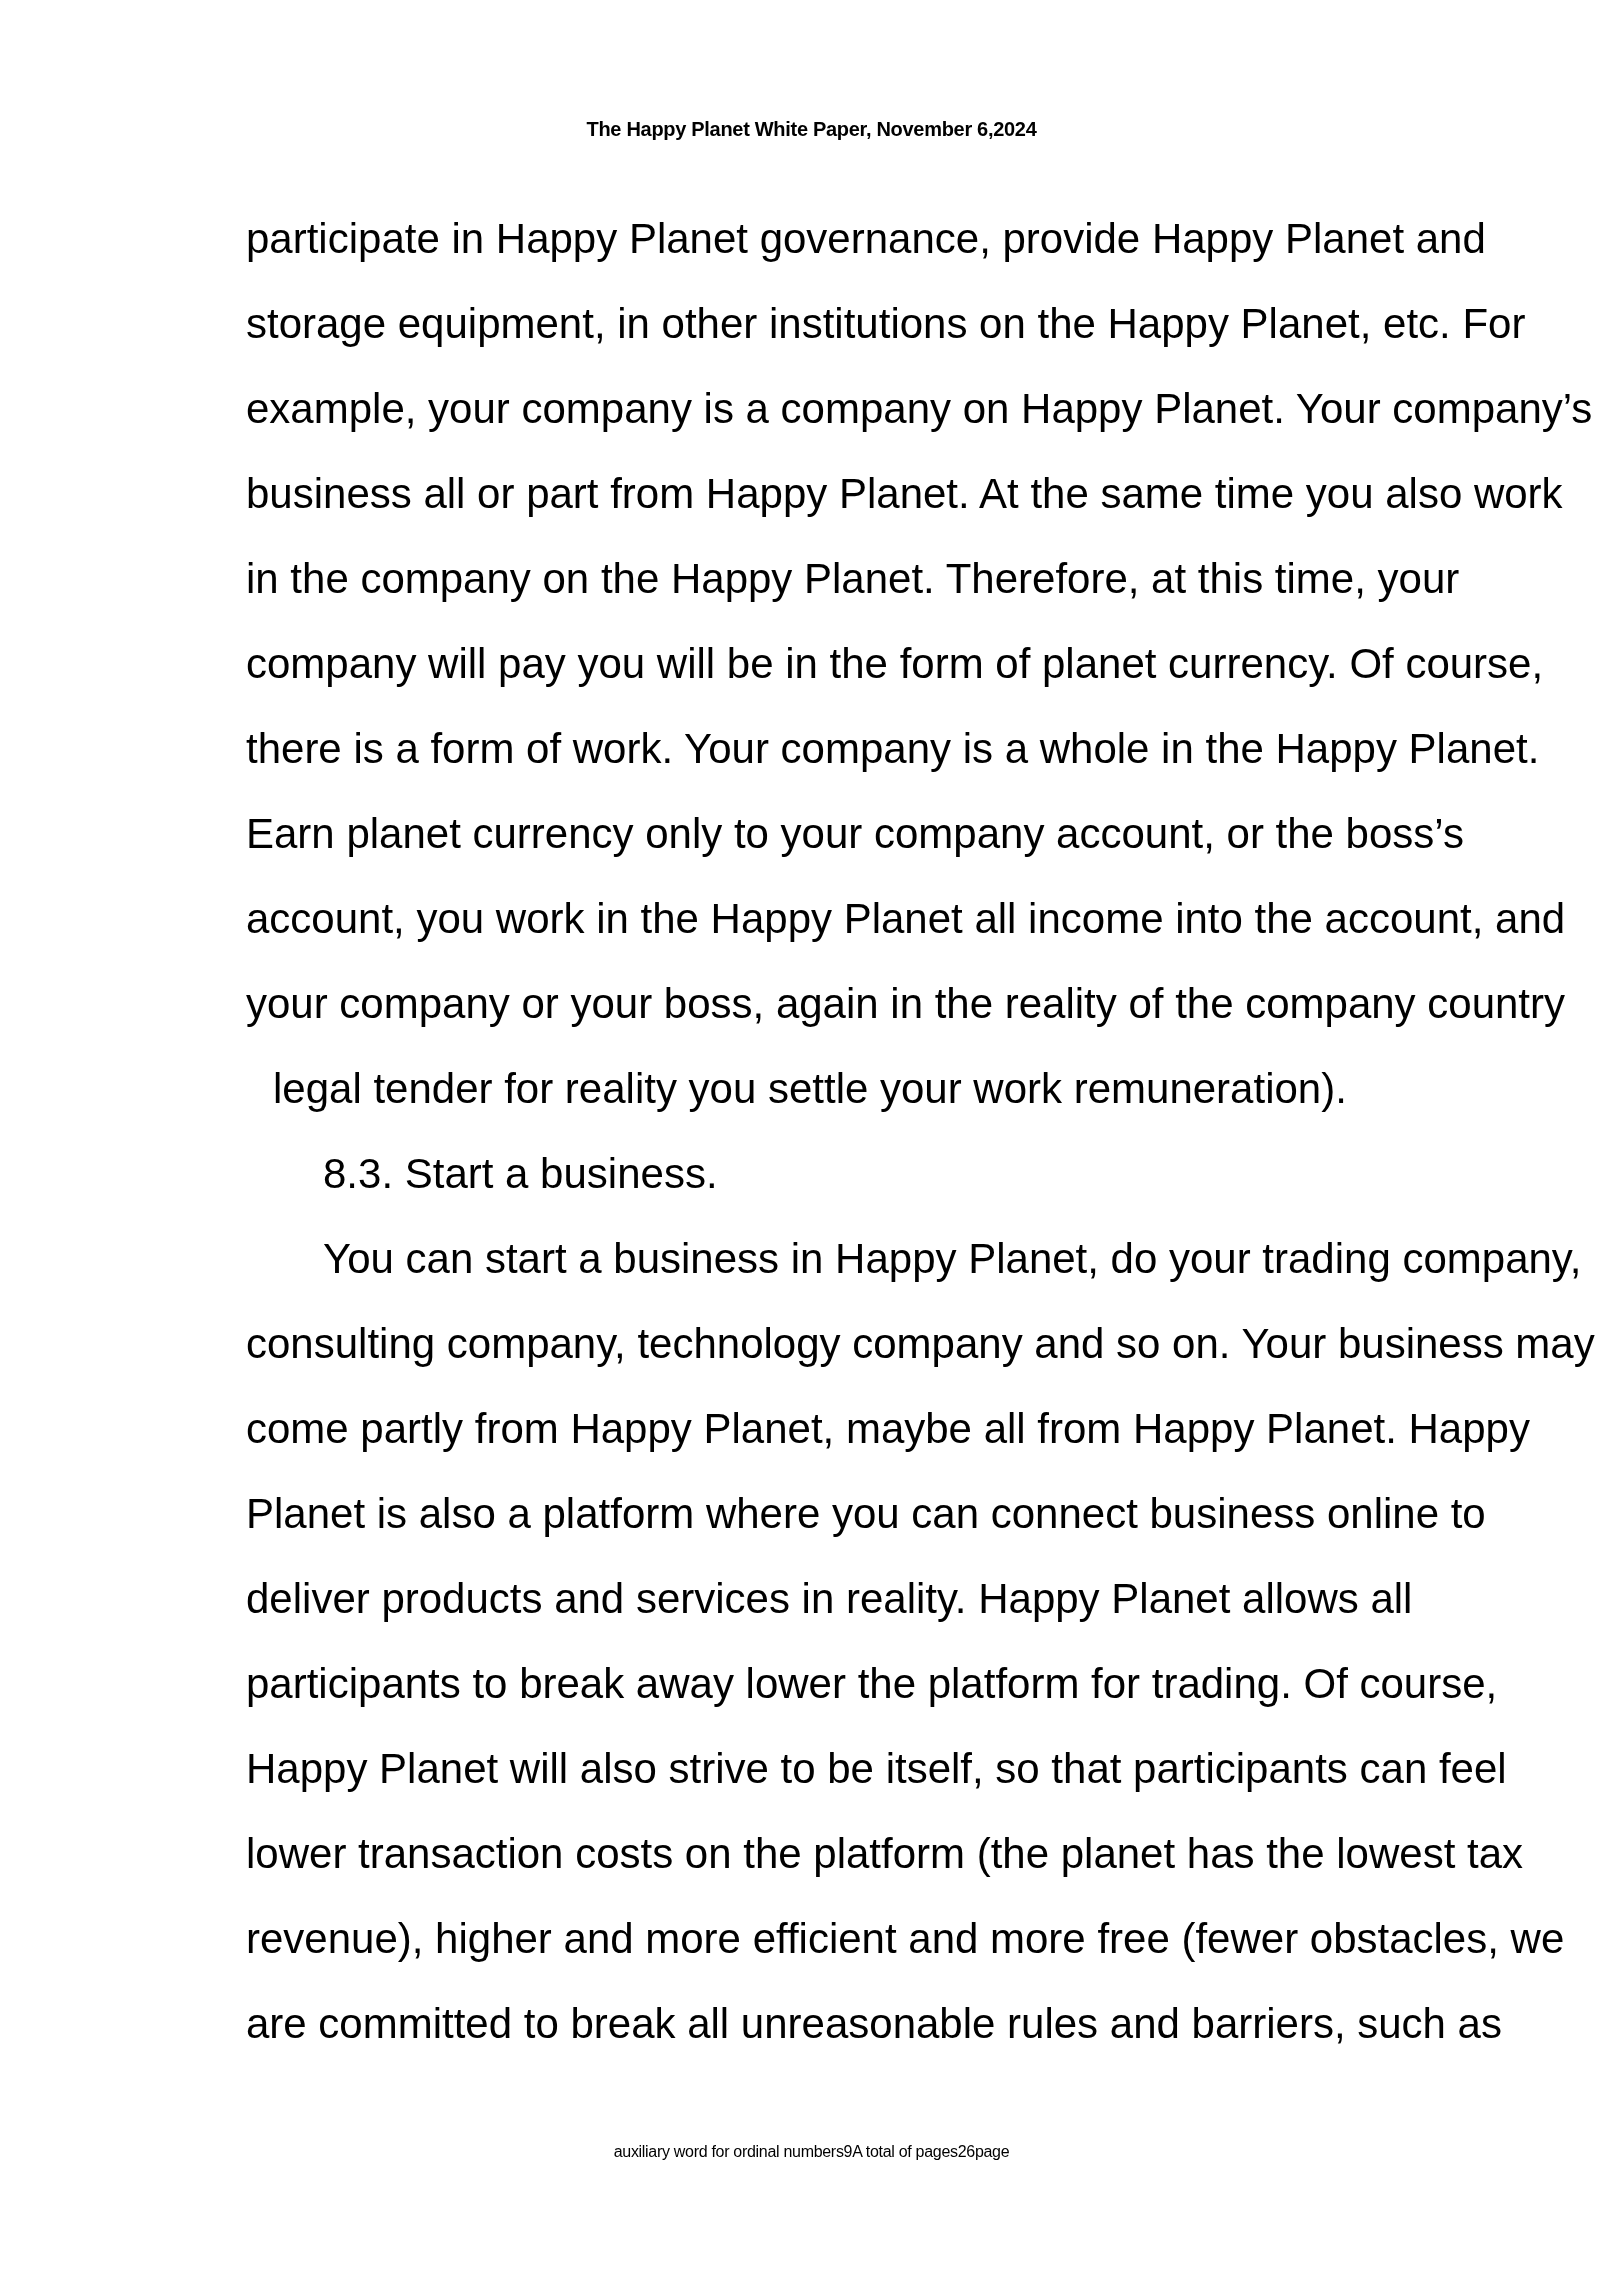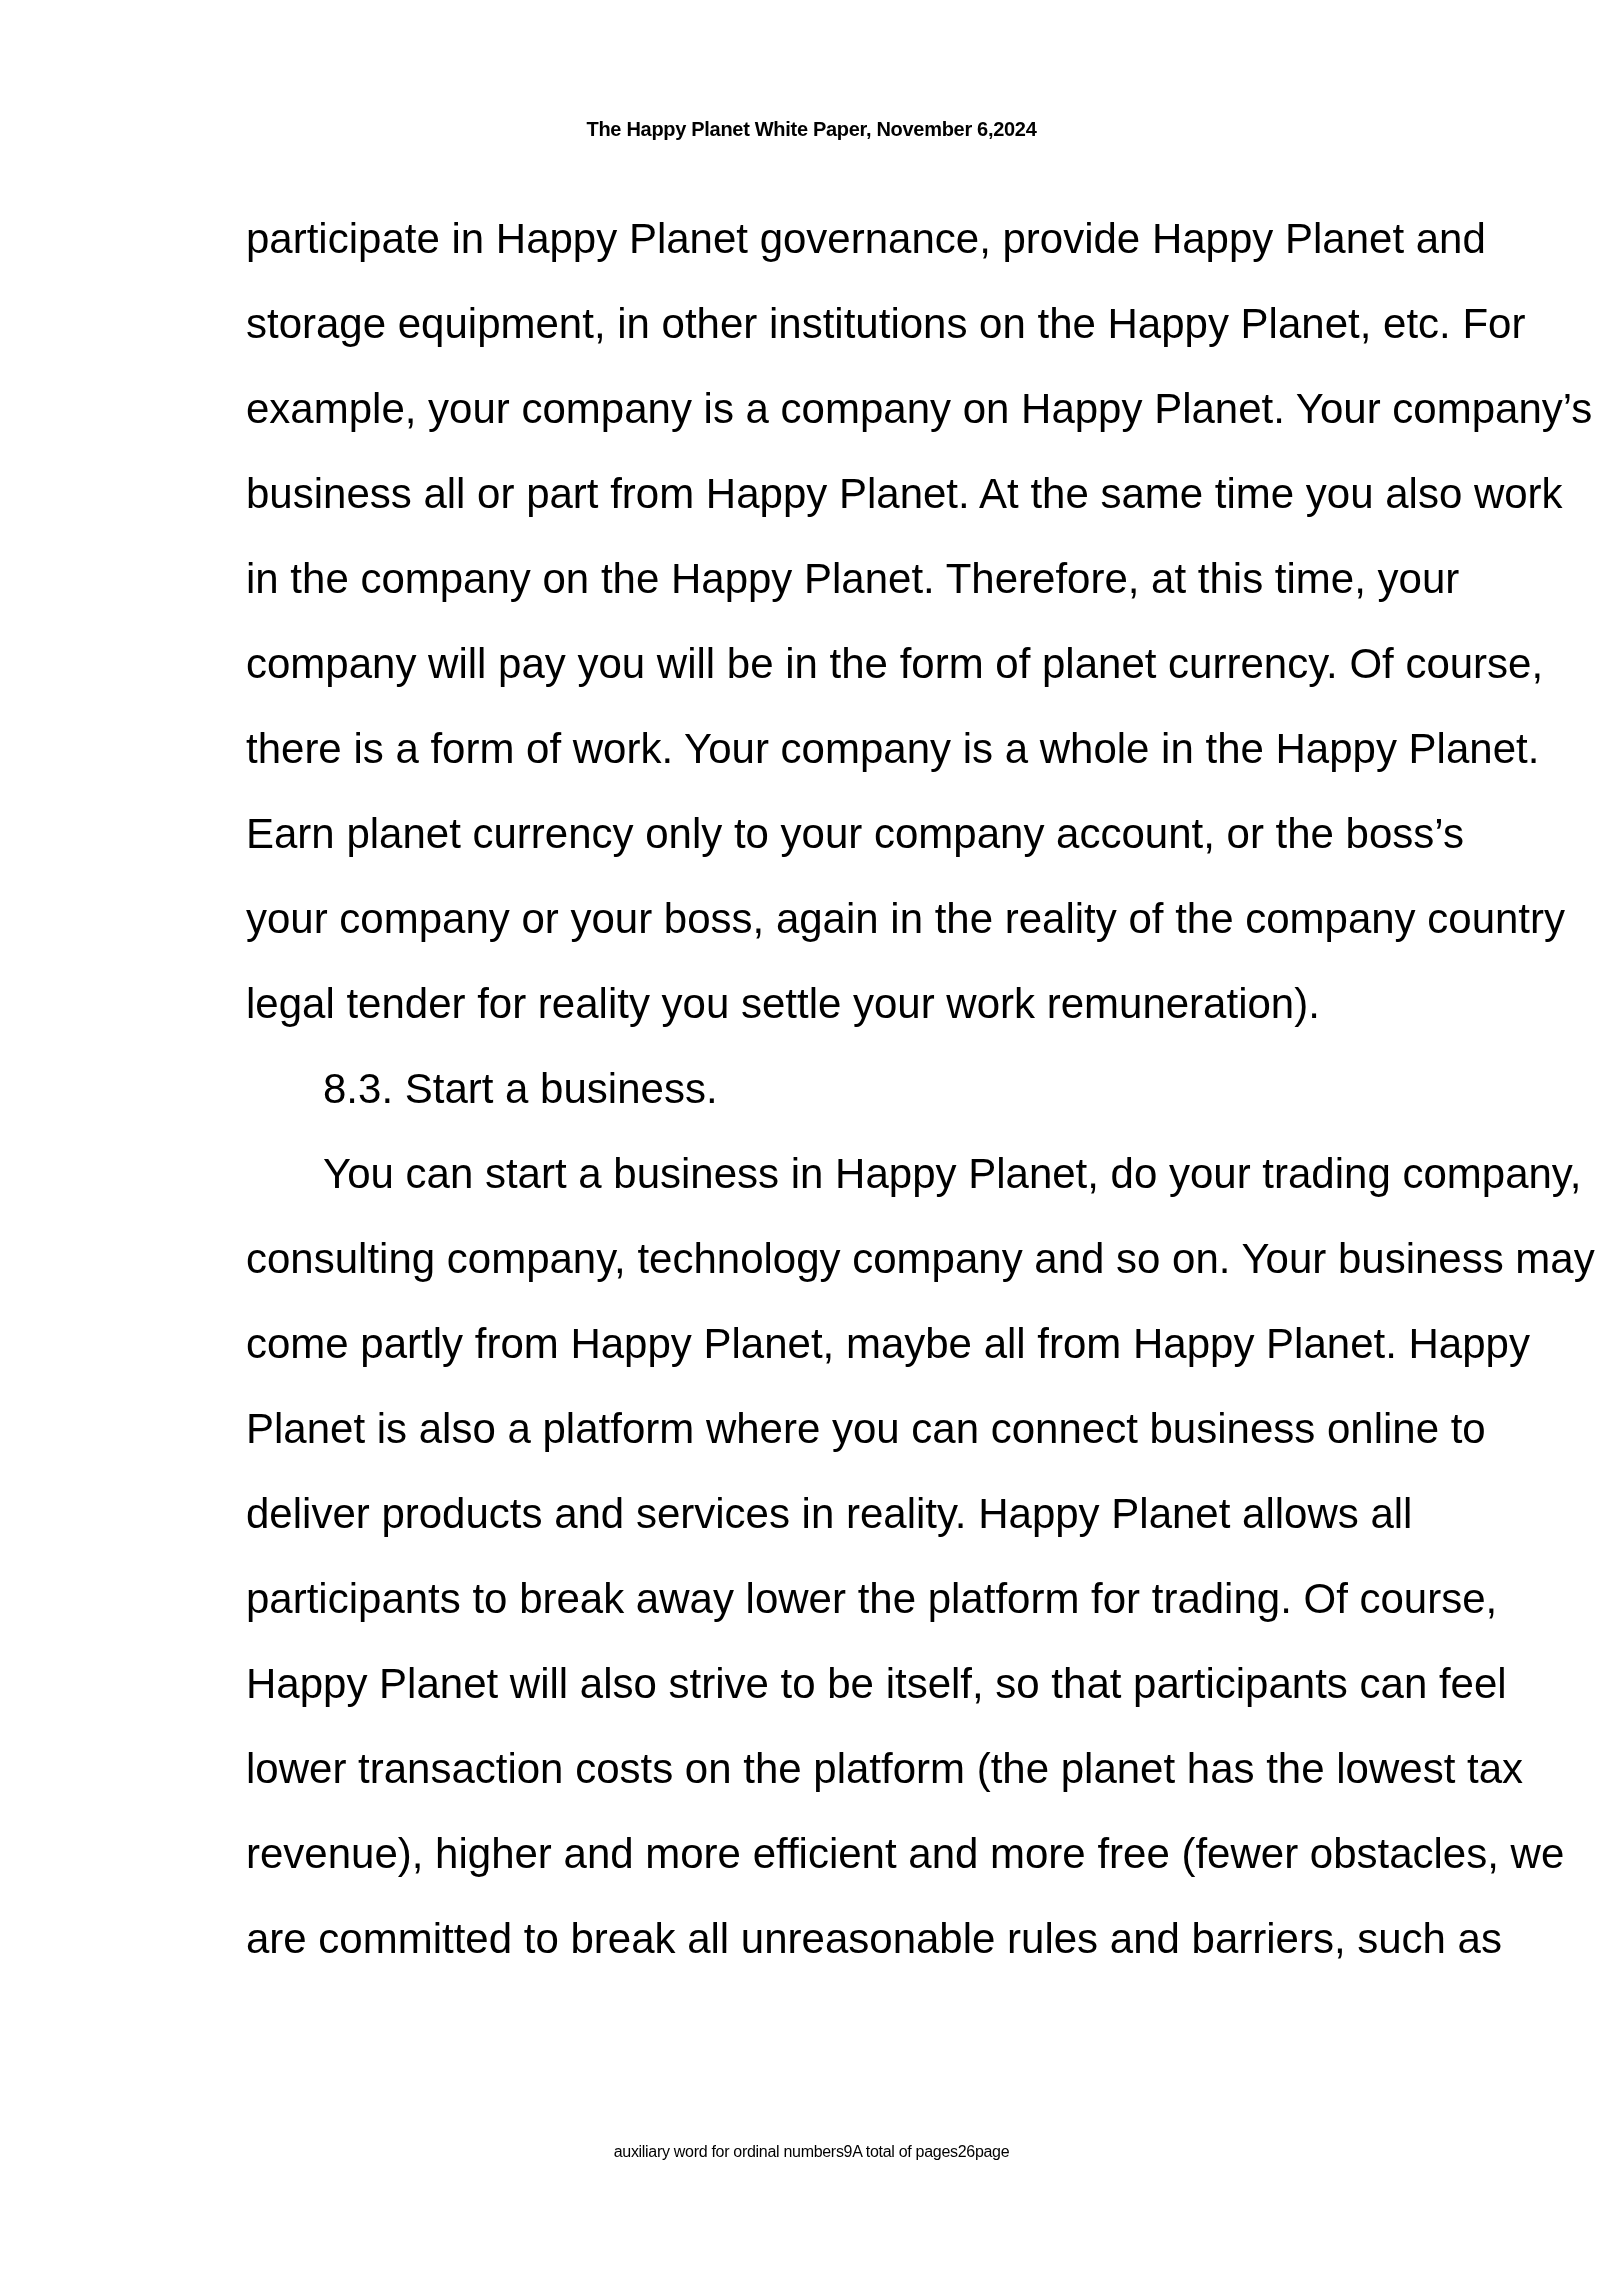--- a/index.html
+++ b/index.html
@@ -10,21 +10,21 @@
     font-weight: bold; font-size: 20px; letter-spacing: -0.3px;
   }
   .body-text {
     position: absolute; left: 246px; top: 208px; width: 1145px;
     font-family: "Liberation Sans", sans-serif; font-size: 42px;
   }
   .line {
     height: 85px; line-height: 62px; white-space: nowrap;
     text-align: justify; text-align-last: justify;
   }
-  .line.last { text-align: left; text-align-last: left; }
+  .line.last { text-align: left; text-align-last: left; margin-left: 27px; }
   .line.indent { padding-left: 77px; text-align: left; text-align-last: left; }
   .line.indent.just { text-align: justify; text-align-last: justify; }
   .footer {
     position: absolute; left: 0; width: 1623px; top: 2143px;
     text-align: center; font-family: "Liberation Sans", sans-serif;
     font-size: 16px; letter-spacing: -0.3px;
   }
 </style>
 </head>
 <body>
@@ -35,20 +35,21 @@
 
   <div>
     <div class="line">participate in Happy Planet governance, provide Happy Planet and</div>
     <div class="line">storage equipment, in other institutions on the Happy Planet, etc. For</div>
     <div class="line">example, your company is a company on Happy Planet. Your company’s</div>
     <div class="line">business all or part from Happy Planet. At the same time you also work</div>
     <div class="line">in the company on the Happy Planet. Therefore, at this time, your</div>
     <div class="line">company will pay you will be in the form of planet currency. Of course,</div>
     <div class="line">there is a form of work. Your company is a whole in the Happy Planet.</div>
     <div class="line">Earn planet currency only to your company account, or the boss’s</div>
+    <div class="line">account, you work in the Happy Planet all income into the account, and</div>
     <div class="line">your company or your boss, again in the reality of the company country</div>
     <div class="line last">legal tender for reality you settle your work remuneration).</div>
   </div>
 
   <div>
     <div class="line indent">8.3. Start a business.</div>
   </div>
 
   <div>
     <div class="line indent just">You can start a business in Happy Planet, do your trading company,</div>

